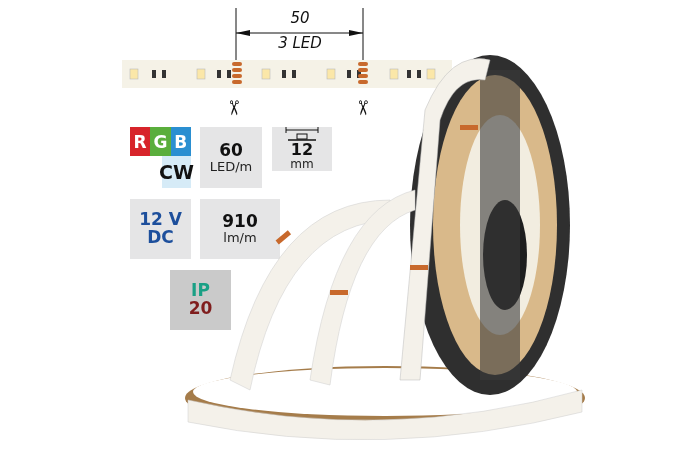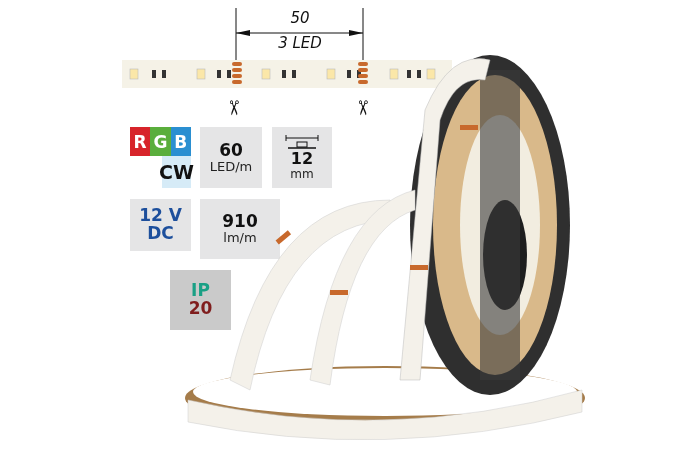--- a/index.html
+++ b/index.html
@@ -73,33 +73,33 @@
     <span style="background:#2a8fd1">B</span>
   </div>
   <div class="bot">CW</div>
 </div>
 
 <div class="box" style="left:200px;top:127px;width:62px;height:61px;">
   <div class="big">60</div>
   <div class="small">LED/m</div>
 </div>
 
-<div class="box" style="left:272px;top:127px;width:60px;height:61px;">
+<div class="box" style="left:272px;top:127px;width:60px;height:44px;">
   <svg width="40" height="16">
     <line x1="4" y1="3" x2="36" y2="3" stroke="#111" stroke-width="1"></line>
     <line x1="4" y1="0" x2="4" y2="6" stroke="#111"></line>
       <line x1="36" y1="0" x2="36" y2="6" stroke="#111"></line>
     <rect x="15" y="7" width="10" height="5" fill="none" stroke="#111"></rect>
     <line x1="6" y1="13" x2="34" y2="13" stroke="#111" stroke-width="1.5"></line>
   </svg>
   <div class="big" style="font-size:16px">12</div>
   <div class="small" style="font-size:12px">mm</div>
 </div>
 
-<div class="box" style="left:130px;top:199px;width:61px;height:52px;">
+<div class="box" style="left:130px;top:199px;width:61px;height:60px;">
   <div class="big" style="color:#1d4f9c">12 V</div>
   <div class="big" style="color:#1d4f9c">DC</div>
 </div>
 
 <div class="box" style="left:200px;top:199px;width:80px;height:60px;">
   <div class="big">910</div>
   <div class="small">lm/m</div>
 </div>
 
 <div class="box" style="left:130px;top:270px;width:61px;height:60px;background:#cacaca;margin-left:40px;">

